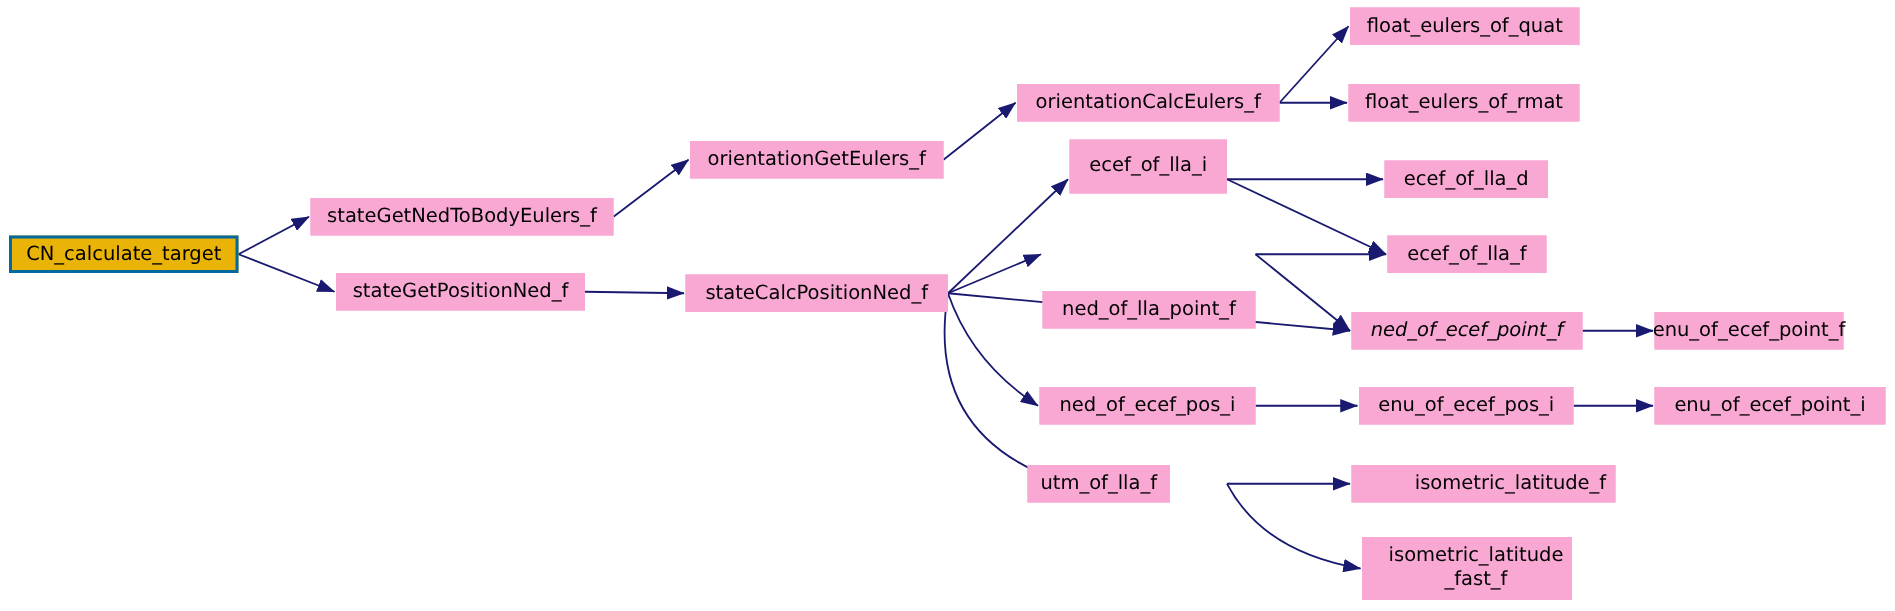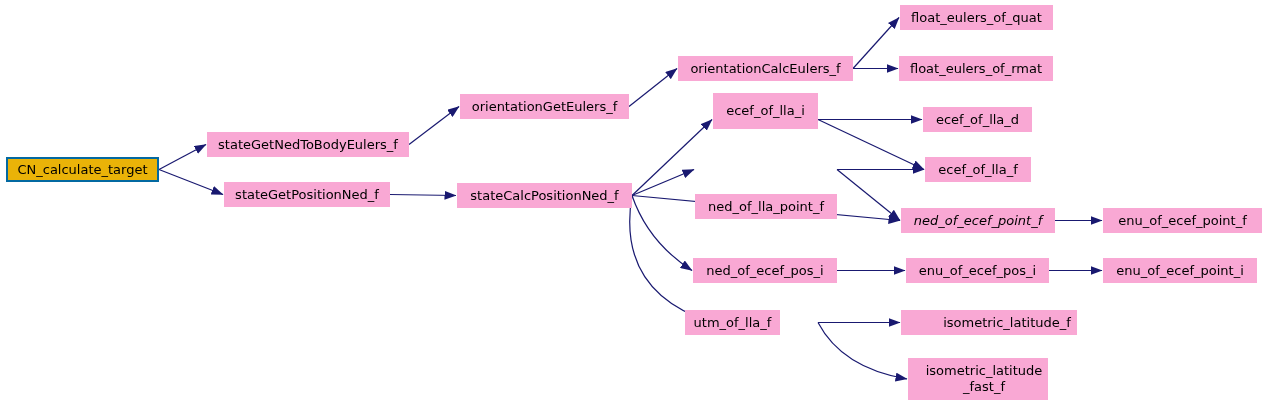--- a/index.html
+++ b/index.html
@@ -86,20 +86,20 @@
       <div class="graph-node" style="left: 678px; top: 56px; width: 175px; height: 25px;">orientationCalcEulers_f</div>
       <div class="graph-node" style="left: 713px; top: 93px; width: 105px; height: 36px;">ecef_of_lla_i</div>
       <div class="graph-node" style="left: 695px; top: 162px; width: 142px; height: 25px; margin-top: 32px;">ned_of_lla_point_f</div>
       <div class="graph-node" style="left: 693px; top: 258px; width: 144px; height: 25px;">ned_of_ecef_pos_i</div>
       <div class="graph-node" style="left: 685px; top: 310px; width: 95px; height: 25px;">utm_of_lla_f</div>
       <div class="graph-node" style="left: 900px; top: 5px; width: 153px; height: 25px;">float_eulers_of_quat</div>
       <div class="graph-node" style="left: 899px; top: 56px; width: 154px; height: 25px;">float_eulers_of_rmat</div>
       <div class="graph-node" style="left: 923px; top: 107px; width: 109px; height: 25px;">ecef_of_lla_d</div>
       <div class="graph-node" style="left: 925px; top: 157px; width: 106px; height: 25px;">ecef_of_lla_f</div>
       <div class="graph-node" style="left: 901px; top: 208px; width: 154px; height: 25px; font-style: italic;">ned_of_ecef_point_f</div>
-      <div class="graph-node" style="left: 1103px; top: 208px; width: 159px; height: 25px;">enu_of_ecef_point_f</div>
+      <div class="graph-node" style="left: 1103px; top: 208px; width: 126px; height: 25px;">enu_of_ecef_point_f</div>
       <div class="graph-node" style="left: 906px; top: 258px; width: 143px; height: 25px;">enu_of_ecef_pos_i</div>
       <div class="graph-node" style="left: 1103px; top: 258px; width: 154px; height: 25px;">enu_of_ecef_point_i</div>
       <div class="graph-node" style="left: 901px; top: 310px; width: 176px; height: 25px; padding-left: 36px;">isometric_latitude_f</div>
       <div class="graph-node" style="left: 908px; top: 358px; width: 140px; height: 42px; padding-left: 12px;">isometric_latitude
 _fast_f</div>
     </div>
 </div>
 
 </body></html>

